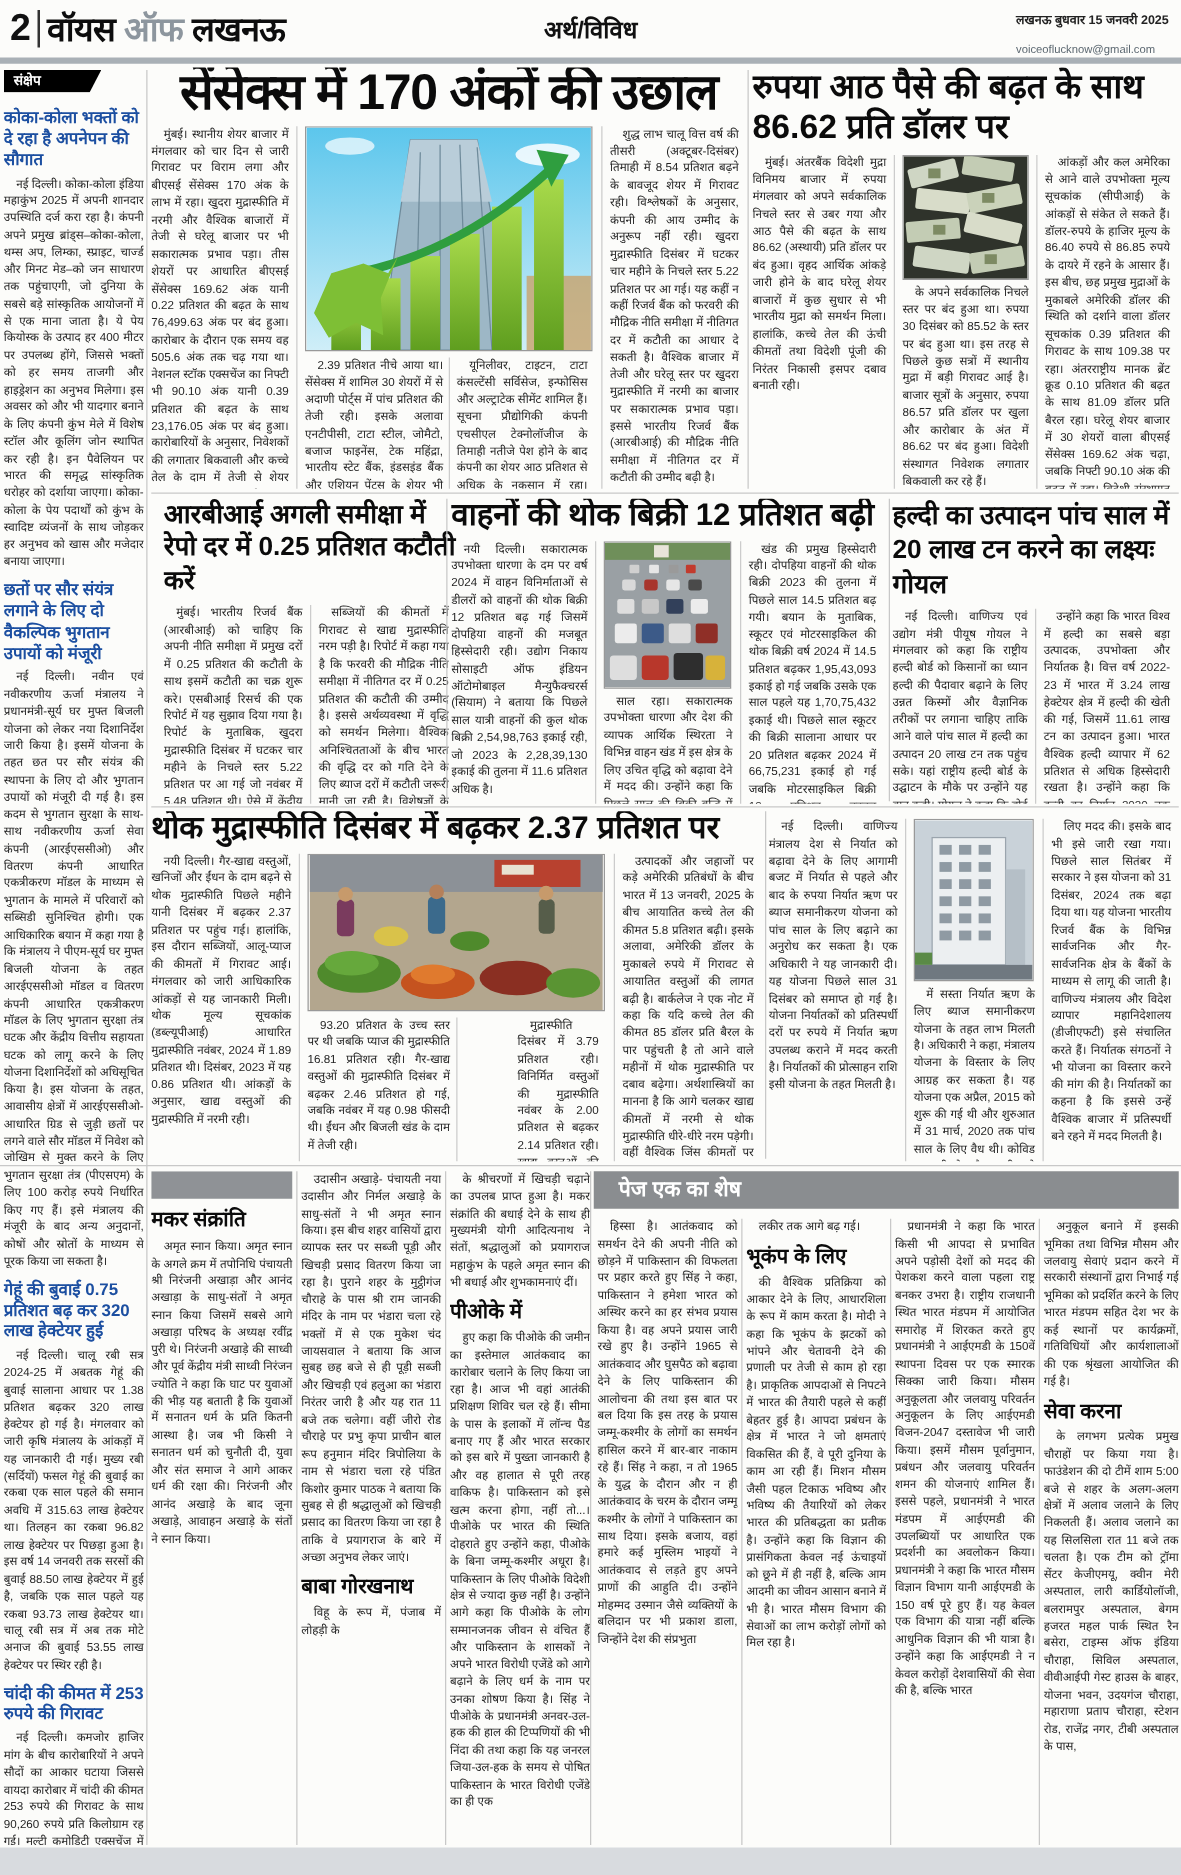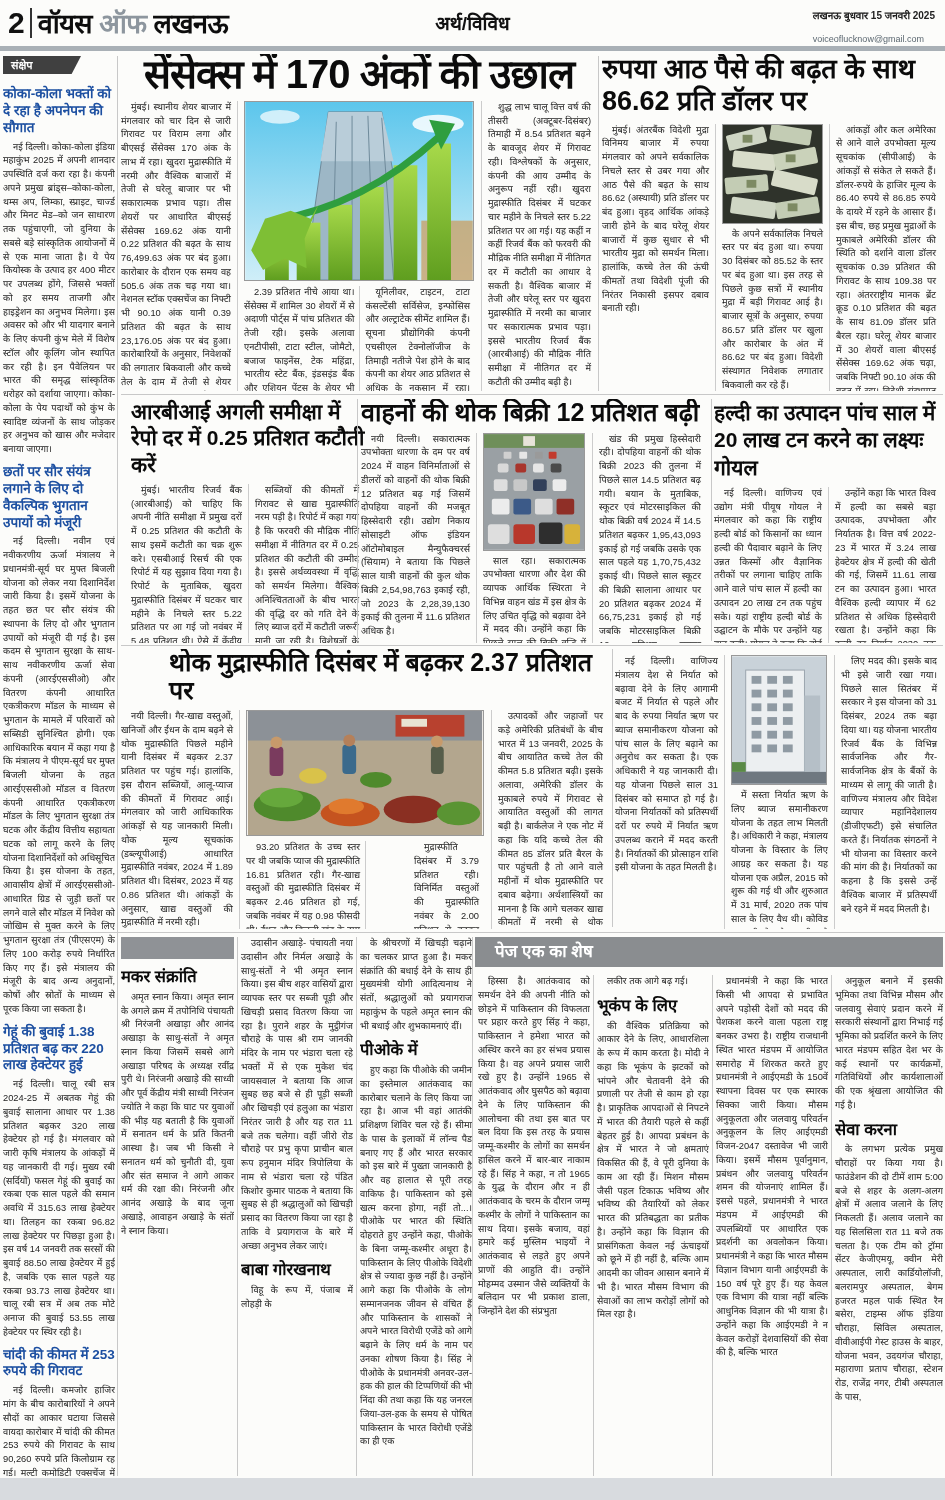--- a/index.html
+++ b/index.html
@@ -22,31 +22,31 @@
 
   
   .bt { font-size:9.3px; line-height:1.48; text-align:justify; color:#242424; }
   .bt p { text-indent:10px; }
   .headline { font-weight:bold; color:#0b0b0b; }
   .sep-v { position:absolute; width:1px; background:#c8c8c8; }
   .sep-h { position:absolute; height:1px; background:#c8c8c8; }
 
   
   .sidebar { position:absolute; left:3px; top:56px; width:112px; height:1420px; overflow:hidden; }
-  .brief-label { width:78px; height:18px; background:#404040; color:#fff; font-size:11px; font-weight:bold; line-height:18px; padding-left:8px; clip-path:polygon(0 0,100% 0,88% 100%,0 100%); margin-bottom:5px; }
+  .brief-label { width:78px; height:18px; background:#000000; color:#fff; font-size:11px; font-weight:bold; line-height:18px; padding-left:8px; clip-path:polygon(0 0,100% 0,88% 100%,0 100%); margin-bottom:5px; }
   .brief-h { font-size:13.5px; line-height:1.25; font-weight:bold; color:#1c4fa1; margin:7px 0 4px; }
   .flow { display:flex; flex-direction:column; }
 
   
   .block { position:absolute; overflow:hidden; }
   .h-sensex { font-size:40px; line-height:1.02; text-align:center; letter-spacing:-1px; }
   .h-rupee { font-size:27px; line-height:1.18; }
   .h-mid { font-size:21px; line-height:1.25; }
   .h-veh { font-size:25px; line-height:1.1; }
-  .h-wpi { font-size:25px; line-height:1.1;margin-left:48px; }
+  .h-wpi { font-size:25px; line-height:1.1; }
   .h-budget { font-size:18.5px; line-height:1.28; }
   .cols { display:flex; margin-top:6px; }
   .cols > .col { flex:0 0 auto; padding:0 6px 0 6px; overflow:hidden; }
   .cols > .col:first-child { padding-left:0; }
   .cols > .col + .col { border-left:1px solid #ccc; }
   .img-box { display:block; border:1px solid #999; }
   .subcols { display:flex; margin-top:5px; }
   .subcols > .col + .col { border-left:1px solid #ccc; }
   .subcols > .col { padding:0 5px; overflow:hidden; }
   .subcols > .col:first-child { padding-left:0; }
@@ -85,21 +85,21 @@
           <p>नई दिल्ली। कोका-कोला इंडिया महाकुंभ 2025 में अपनी शानदार उपस्थिति दर्ज करा रहा है। कंपनी अपने प्रमुख ब्रांड्स–कोका-कोला, थम्स अप, लिम्का, स्प्राइट, चार्ज्ड और मिनट मेड–को जन साधारण तक पहुंचाएगी, जो दुनिया के सबसे बड़े सांस्कृतिक आयोजनों में से एक माना जाता है। ये पेय कियोस्क के उत्पाद हर 400 मीटर पर उपलब्ध होंगे, जिससे भक्तों को हर समय ताजगी और हाइड्रेशन का अनुभव मिलेगा। इस अवसर को और भी यादगार बनाने के लिए कंपनी कुंभ मेले में विशेष स्टॉल और कूलिंग जोन स्थापित कर रही है। इन पैवेलियन पर भारत की समृद्ध सांस्कृतिक धरोहर को दर्शाया जाएगा। कोका-कोला के पेय पदार्थों को कुंभ के स्वादिष्ट व्यंजनों के साथ जोड़कर हर अनुभव को खास और मजेदार बनाया जाएगा।</p>
         </div>
     </div>
     <div>
       <div class="brief-h">छतों पर सौर संयंत्र लगाने के लिए दो वैकल्पिक भुगतान उपायों को मंजूरी</div>
       <div class="bt">
           <p>नई दिल्ली। नवीन एवं नवीकरणीय ऊर्जा मंत्रालय ने प्रधानमंत्री-सूर्य घर मुफ्त बिजली योजना को लेकर नया दिशानिर्देश जारी किया है। इसमें योजना के तहत छत पर सौर संयंत्र की स्थापना के लिए दो और भुगतान उपायों को मंजूरी दी गई है। इस कदम से भुगतान सुरक्षा के साथ-साथ नवीकरणीय ऊर्जा सेवा कंपनी (आरईएससीओ) और वितरण कंपनी आधारित एकत्रीकरण मॉडल के माध्यम से भुगतान के मामले में परिवारों को सब्सिडी सुनिश्चित होगी। एक आधिकारिक बयान में कहा गया है कि मंत्रालय ने पीएम-सूर्य घर मुफ्त बिजली योजना के तहत आरईएससीओ मॉडल व वितरण कंपनी आधारित एकत्रीकरण मॉडल के लिए भुगतान सुरक्षा तंत्र घटक और केंद्रीय वित्तीय सहायता घटक को लागू करने के लिए योजना दिशानिर्देशों को अधिसूचित किया है। इस योजना के तहत, आवासीय क्षेत्रों में आरईएससीओ-आधारित ग्रिड से जुड़ी छतों पर लगने वाले सौर मॉडल में निवेश को जोखिम से मुक्त करने के लिए भुगतान सुरक्षा तंत्र (पीएसएम) के लिए 100 करोड़ रुपये निर्धारित किए गए हैं। इसे मंत्रालय की मंजूरी के बाद अन्य अनुदानों, कोषों और स्रोतों के माध्यम से पूरक किया जा सकता है।</p>
         </div>
     </div>
     <div>
-      <div class="brief-h">गेहूं की बुवाई 1.38 प्रतिशत बढ़ कर 220 लाख हेक्टेयर हुई</div>
+      <div class="brief-h">गेहूं की बुवाई 0.75 प्रतिशत बढ़ कर 320 लाख हेक्टेयर हुई</div>
       <div class="bt">
           <p>नई दिल्ली। चालू रबी सत्र 2024-25 में अबतक गेहूं की बुवाई सालाना आधार पर 1.38 प्रतिशत बढ़कर 320 लाख हेक्टेयर हो गई है। मंगलवार को जारी कृषि मंत्रालय के आंकड़ों में यह जानकारी दी गई। मुख्य रबी (सर्दियों) फसल गेहूं की बुवाई का रकबा एक साल पहले की समान अवधि में 315.63 लाख हेक्टेयर था। तिलहन का रकबा 96.82 लाख हेक्टेयर पर पिछड़ा हुआ है। इस वर्ष 14 जनवरी तक सरसों की बुवाई 88.50 लाख हेक्टेयर में हुई है, जबकि एक साल पहले यह रकबा 93.73 लाख हेक्टेयर था। चालू रबी सत्र में अब तक मोटे अनाज की बुवाई 53.55 लाख हेक्टेयर पर स्थिर रही है।</p>
         </div>
     </div>
     <div>
       <div class="brief-h">चांदी की कीमत में 253 रुपये की गिरावट</div>
       <div class="bt">
           <p>नई दिल्ली। कमजोर हाजिर मांग के बीच कारोबारियों ने अपने सौदों का आकार घटाया जिससे वायदा कारोबार में चांदी की कीमत 253 रुपये की गिरावट के साथ 90,260 रुपये प्रति किलोग्राम रह गई। मल्टी कमोडिटी एक्सचेंज में चांदी के मार्च महीने में आपूर्ति वाले अनुबंध की कीमत 253 रुपये यानी 0.28 प्रतिशत की गिरावट के साथ 90,260 रुपये प्रति किलोग्राम रह गई।</p>
         </div>
     </div>
@@ -372,21 +372,21 @@
   <div class="sep-v" style="left:237px;top:937px;height:539px;"></div>
 
   <div class="bcol bt" style="left:241px;top:937px;width:112px;height:539px;">
     <p>उदासीन अखाड़े- पंचायती नया उदासीन और निर्मल अखाड़े के साधु-संतों ने भी अमृत स्नान किया। इस बीच शहर वासियों द्वारा व्यापक स्तर पर सब्जी पूड़ी और खिचड़ी प्रसाद वितरण किया जा रहा है। पुराने शहर के मुट्ठीगंज चौराहे के पास श्री राम जानकी मंदिर के नाम पर भंडारा चला रहे भक्तों में से एक मुकेश चंद जायसवाल ने बताया कि आज सुबह छह बजे से ही पूड़ी सब्जी और खिचड़ी एवं हलुआ का भंडारा निरंतर जारी है और यह रात 11 बजे तक चलेगा। वहीं जीरो रोड चौराहे पर प्रभु कृपा प्राचीन बाल रूप हनुमान मंदिर त्रिपोलिया के नाम से भंडारा चला रहे पंडित किशोर कुमार पाठक ने बताया कि सुबह से ही श्रद्धालुओं को खिचड़ी प्रसाद का वितरण किया जा रहा है ताकि वे प्रयागराज के बारे में अच्छा अनुभव लेकर जाएं।</p>
     <div class="sub-head">बाबा गोरखनाथ</div>
     <p>विहू के रूप में, पंजाब में लोहड़ी के</p>
   </div>
   <div class="sep-v" style="left:356px;top:937px;height:539px;"></div>
 
   <div class="bcol bt" style="left:360px;top:937px;width:112px;height:539px;">
-    <p>के श्रीचरणों में खिचड़ी चढ़ाने का चलकर प्राप्त हुआ है। मकर संक्रांति की बधाई देने के साथ ही मुख्यमंत्री योगी आदित्यनाथ ने संतों, श्रद्धालुओं को प्रयागराज महाकुंभ के पहले अमृत स्नान की भी बधाई और शुभकामनाएं दीं।</p>
+    <p>के श्रीचरणों में खिचड़ी चढ़ाने का उपलब प्राप्त हुआ है। मकर संक्रांति की बधाई देने के साथ ही मुख्यमंत्री योगी आदित्यनाथ ने संतों, श्रद्धालुओं को प्रयागराज महाकुंभ के पहले अमृत स्नान की भी बधाई और शुभकामनाएं दीं।</p>
     <div class="sub-head">पीओके में</div>
     <p>हुए कहा कि पीओके की जमीन का इस्तेमाल आतंकवाद का कारोबार चलाने के लिए किया जा रहा है। आज भी वहां आतंकी प्रशिक्षण शिविर चल रहे हैं। सीमा के पास के इलाकों में लॉन्च पैड बनाए गए हैं और भारत सरकार को इस बारे में पुख्ता जानकारी है और वह हालात से पूरी तरह वाकिफ है। पाकिस्तान को इसे खत्म करना होगा, नहीं तो...। पीओके पर भारत की स्थिति दोहराते हुए उन्होंने कहा, पीओके के बिना जम्मू-कश्मीर अधूरा है। पाकिस्तान के लिए पीओके विदेशी क्षेत्र से ज्यादा कुछ नहीं है। उन्होंने आगे कहा कि पीओके के लोग सम्मानजनक जीवन से वंचित हैं और पाकिस्तान के शासकों ने अपने भारत विरोधी एजेंडे को आगे बढ़ाने के लिए धर्म के नाम पर उनका शोषण किया है। सिंह ने पीओके के प्रधानमंत्री अनवर-उल-हक की हाल की टिप्पणियों की भी निंदा की तथा कहा कि यह जनरल जिया-उल-हक के समय से पोषित पाकिस्तान के भारत विरोधी एजेंडे का ही एक</p>
   </div>
   <div class="sep-v" style="left:472px;top:937px;height:539px;"></div>
 
   <div class="banner">पेज एक का शेष</div>
 
   <div class="bcol bt" style="left:478px;top:975px;width:112px;height:501px;">
     <p>हिस्सा है। आतंकवाद को समर्थन देने की अपनी नीति को छोड़ने में पाकिस्तान की विफलता पर प्रहार करते हुए सिंह ने कहा, पाकिस्तान ने हमेशा भारत को अस्थिर करने का हर संभव प्रयास किया है। वह अपने प्रयास जारी रखे हुए है। उन्होंने 1965 से आतंकवाद और घुसपैठ को बढ़ावा देने के लिए पाकिस्तान की आलोचना की तथा इस बात पर बल दिया कि इस तरह के प्रयास जम्मू-कश्मीर के लोगों का समर्थन हासिल करने में बार-बार नाकाम रहे हैं। सिंह ने कहा, न तो 1965 के युद्ध के दौरान और न ही आतंकवाद के चरम के दौरान जम्मू कश्मीर के लोगों ने पाकिस्तान का साथ दिया। इसके बजाय, वहां हमारे कई मुस्लिम भाइयों ने आतंकवाद से लड़ते हुए अपने प्राणों की आहुति दी। उन्होंने मोहम्मद उस्मान जैसे व्यक्तियों के बलिदान पर भी प्रकाश डाला, जिन्होंने देश की संप्रभुता</p>
   </div>

